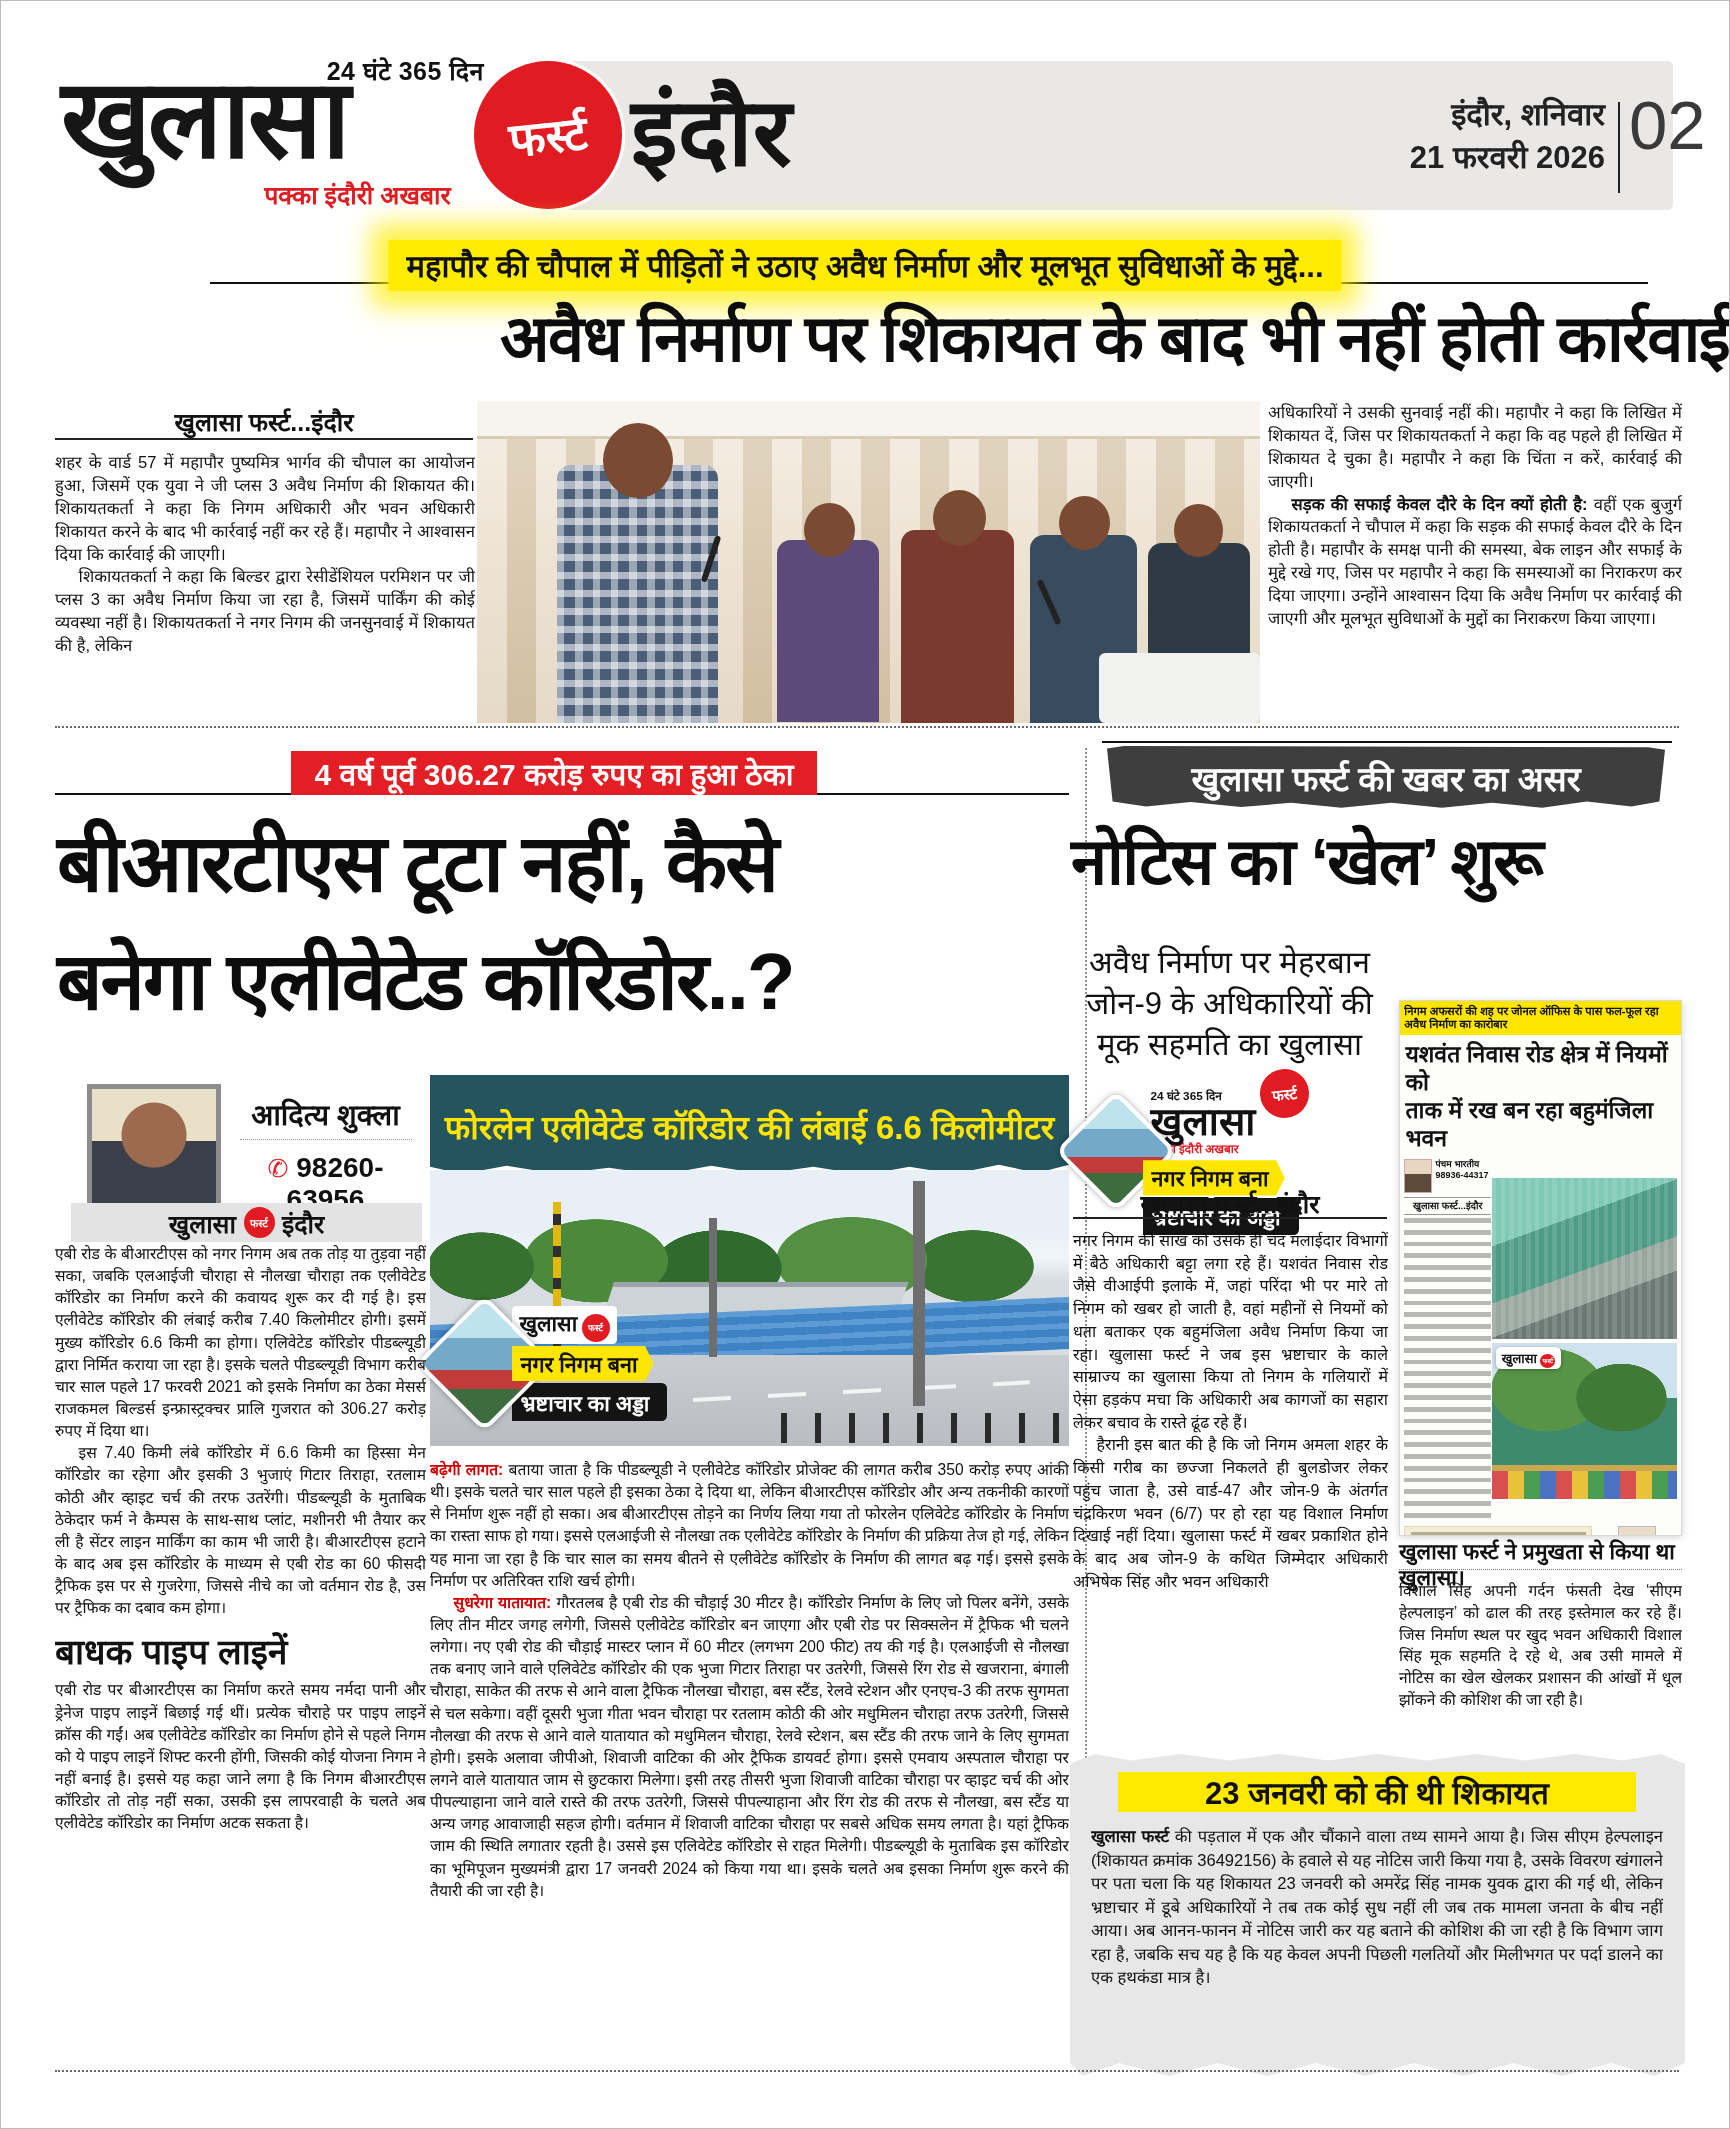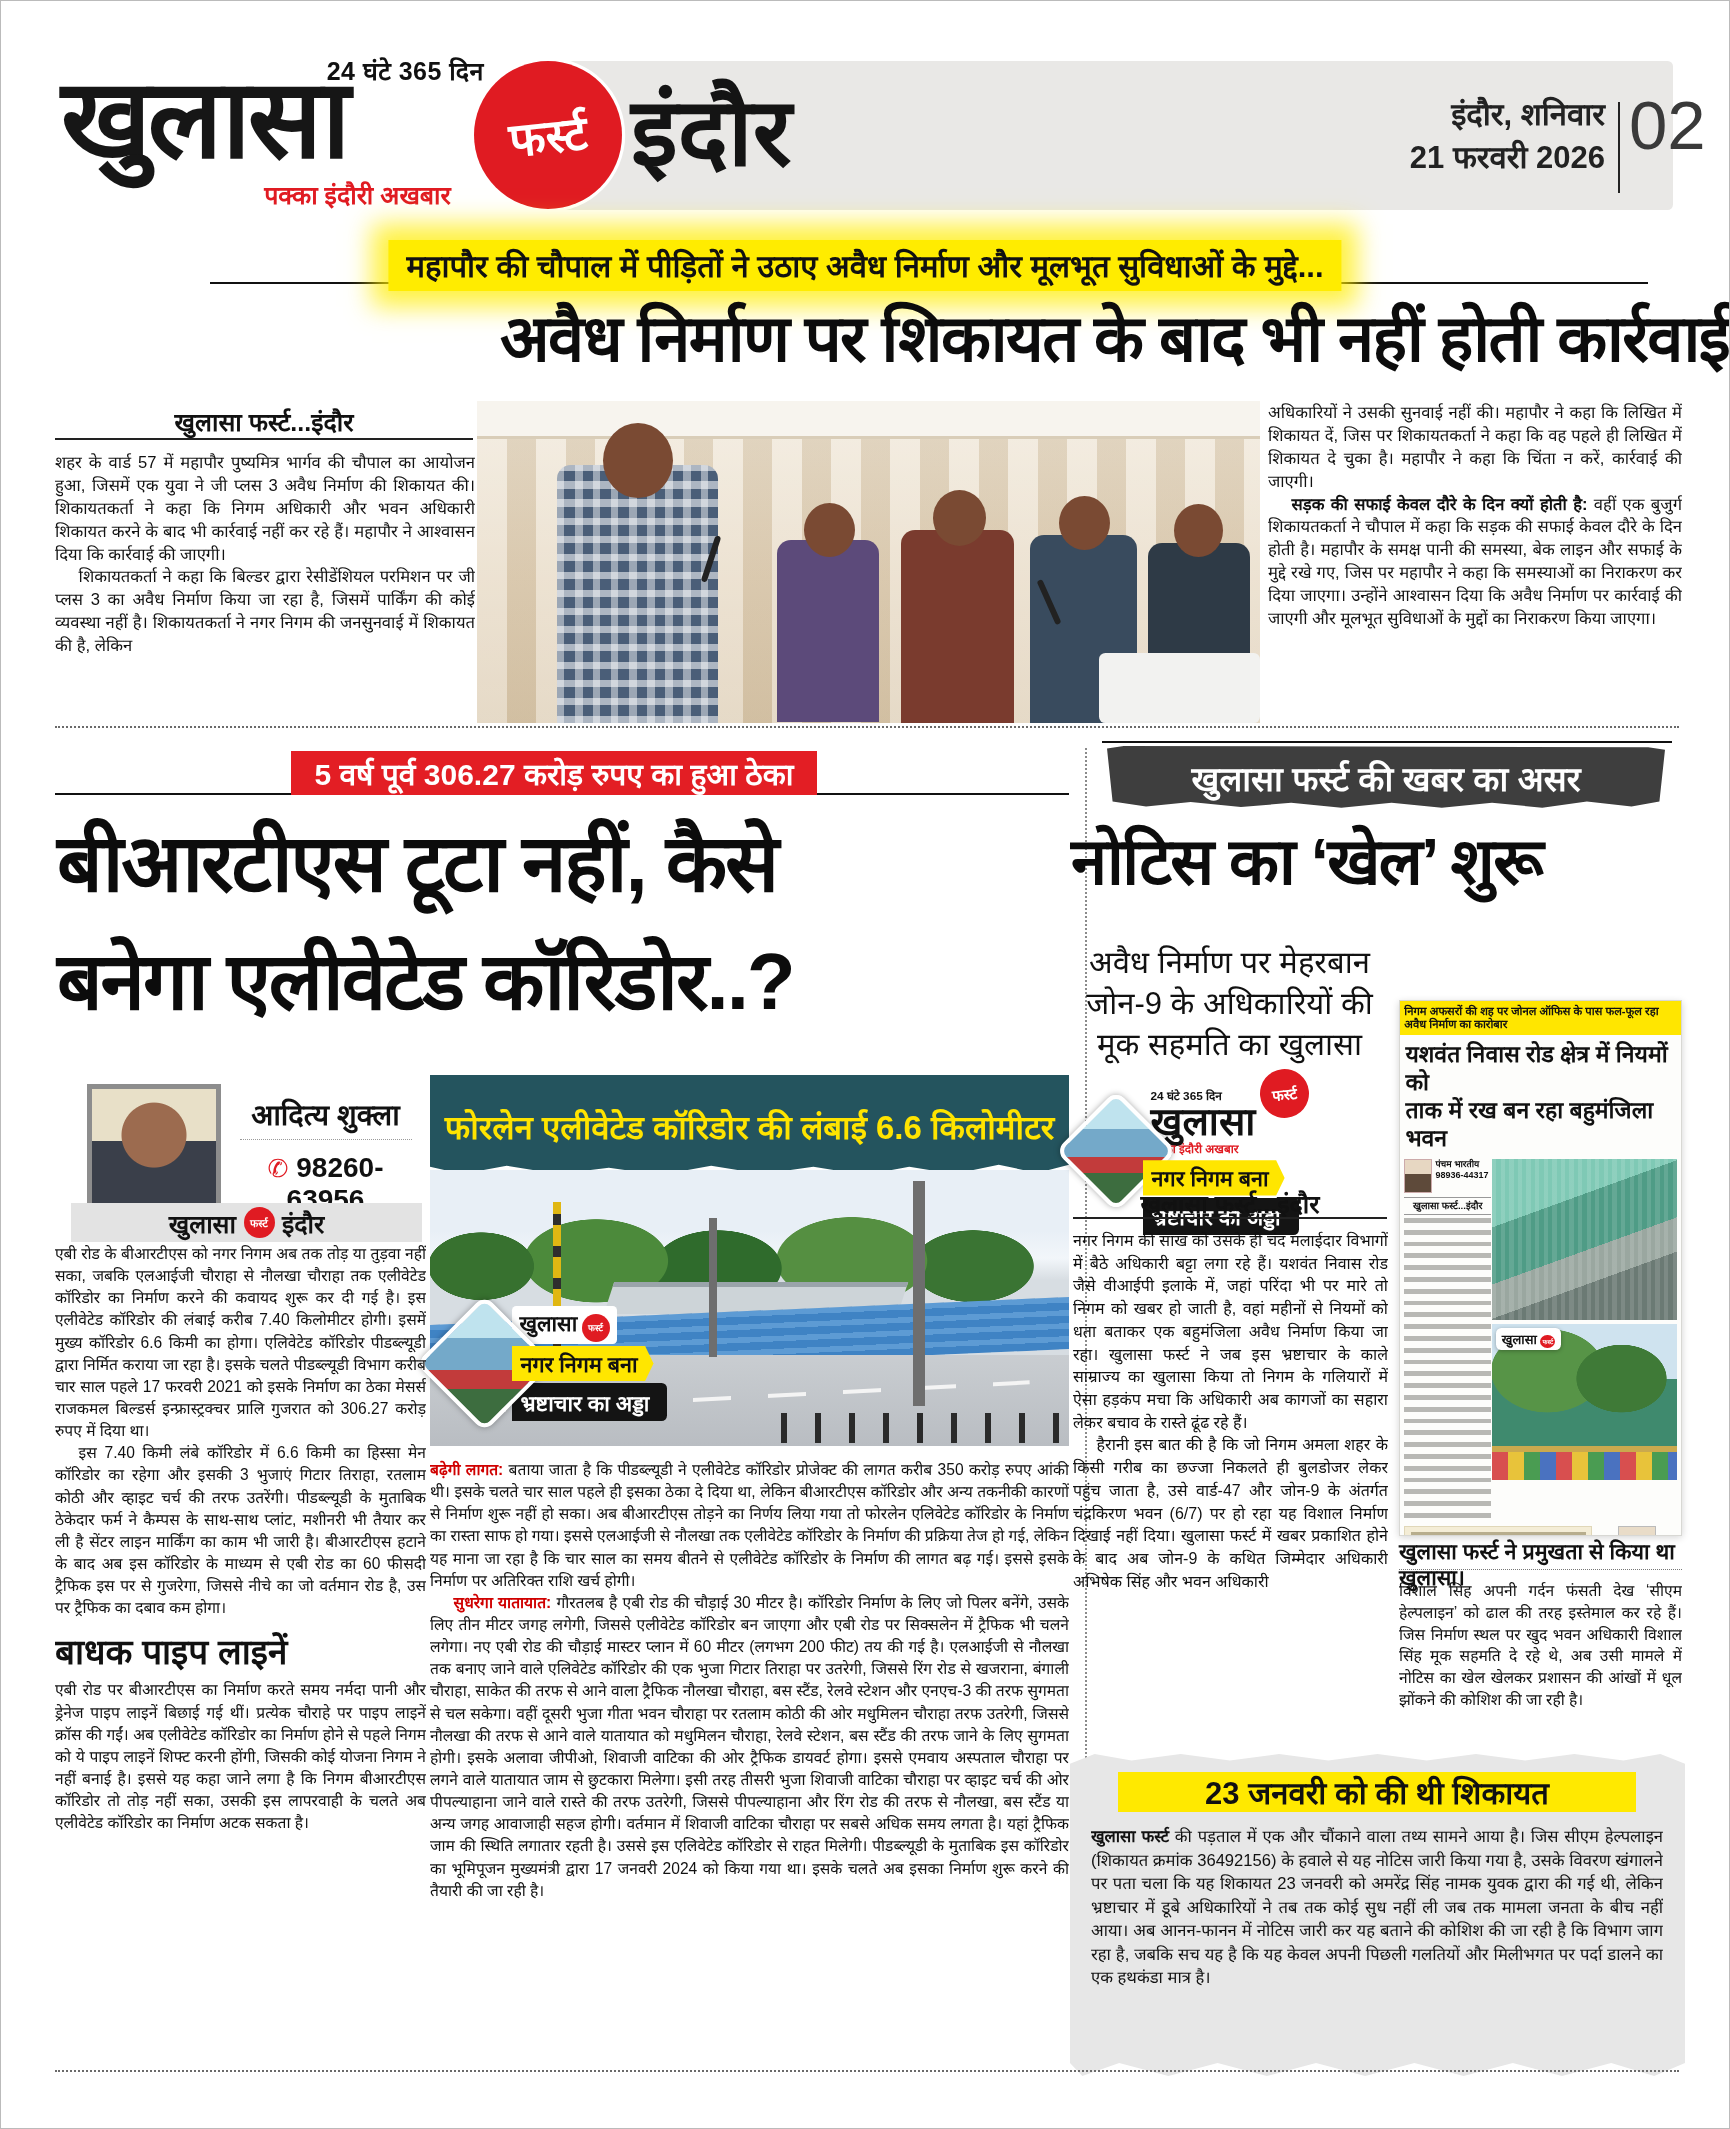--- a/index.html
+++ b/index.html
@@ -118,21 +118,21 @@
   .promo .pmain{font-size:39px;font-weight:900;line-height:.95;}
   .promo .pchip{background:#e01b22;color:#fff;border-radius:50%;width:49px;height:49px;font-size:15px;font-weight:900;display:flex;align-items:center;justify-content:center;transform:rotate(-6deg);}
   .promo .psub{font-size:11.8px;font-weight:800;color:#e01b22;}
   .notice-byline{left:1072px;top:1185px;width:314px;text-align:center;font-size:25px;font-weight:900;}
   .notice-byrule{left:1072px;top:1216px;width:314px;height:1.6px;background:#222;}
 
   .clip{left:1398px;top:999px;width:283px;height:536px;background:#fdfdfb;border:1.1px solid #d8d8d4;
     box-shadow:0 2.1px 7.5px rgba(0,0,0,.18);overflow:hidden;}
   .clip-kicker{background:#ffe600;font-size:11.3px;font-weight:900;padding:3.8px 4.3px;line-height:1.15;}
   .clip-h{font-size:23px;font-weight:900;line-height:1.22;padding:5.4px 5.4px 3.2px 5.4px;}
-  .clip-body{display:flex;padding:3.2px 4.3px;gap:1px;}
+  .clip-body{display:flex;padding:3.2px 4.3px;gap:1px;align-items:center;}
   .clip-left{width:32%;}
   .clip-right{width:68%;}
   .stripes{background:repeating-linear-gradient(180deg,#b8b8b4 0 4.8px,transparent 4.8px 11.8px);}
   .clip-rep{display:flex;gap:3.2px;align-items:flex-start;margin-bottom:4.3px;}
   .clip-rep .ph{width:28px;height:34px;border:1.6px solid #caa;background:linear-gradient(180deg,#e7d7c2 0 45%,#5e4a3a 45%);flex:none;}
   .clip-rep .nm{font-size:9px;font-weight:800;line-height:1.3;}
   .clip-by{font-size:9.7px;font-weight:900;border-top:1.1px solid #999;border-bottom:1.1px solid #999;padding:1.6px 0;margin:3.2px 0;text-align:center;}
   .clip-photo1{height:161px;background:
       repeating-linear-gradient(90deg,rgba(255,255,255,.12) 0 4.3px,transparent 4.3px 8.6px),
       linear-gradient(160deg,#7fc9b5 0 30%,#4f9c86 30% 55%,#9aa7a0 55% 70%,#6b7a74 70% 100%);}
@@ -214,21 +214,21 @@
 
   <div class="abs body-col justify" style="left:1267px;top:401px;width:414px;height:322px;">
     <p>अधिकारियों ने उसकी सुनवाई नहीं की। महापौर ने कहा कि लिखित में शिकायत दें, जिस पर शिकायतकर्ता ने कहा कि वह पहले ही लिखित में शिकायत दे चुका है। महापौर ने कहा कि चिंता न करें, कार्रवाई की जाएगी।</p>
     <p><span class="bold">सड़क की सफाई केवल दौरे के दिन क्यों होती है:</span><span> वहीं एक बुजुर्ग शिकायतकर्ता ने चौपाल में कहा कि सड़क की सफाई केवल दौरे के दिन होती है। महापौर के समक्ष पानी की समस्या, बेक लाइन और सफाई के मुद्दे रखे गए, जिस पर महापौर ने कहा कि समस्याओं का निराकरण कर दिया जाएगा। उन्होंने आश्वासन दिया कि अवैध निर्माण पर कार्रवाई की जाएगी और मूलभूत सुविधाओं के मुद्दों का निराकरण किया जाएगा।</span></p>
   </div>
 
   <div class="abs dotted-h" style="left:54px;top:725px;width:1624px;"></div>
   <div class="abs dotted-v" style="left:1084px;top:747px;height:1314px;"></div>
 
   <div class="abs hairline brts-line"></div>
-  <div class="abs banner-red">5 वर्ष पूर्व 306.27 करोड़ रुपए का हुआ ठेका</div>
+  <div class="abs banner-red">4 वर्ष पूर्व 306.27 करोड़ रुपए का हुआ ठेका</div>
   <div class="abs h1-brts">
     <div>बीआरटीएस टूटा नहीं, कैसे</div>
     <div>बनेगा एलीवेटेड कॉरिडोर..?</div>
   </div>
 
   <div class="abs aphoto"></div>
   <div class="abs aname">आदित्य शुक्ला</div>
   <div class="abs arule"></div>
   <div class="abs aphone"><span class="phone-ic">✆</span> <span>98260-63956</span></div>
   <div class="abs astrip">

